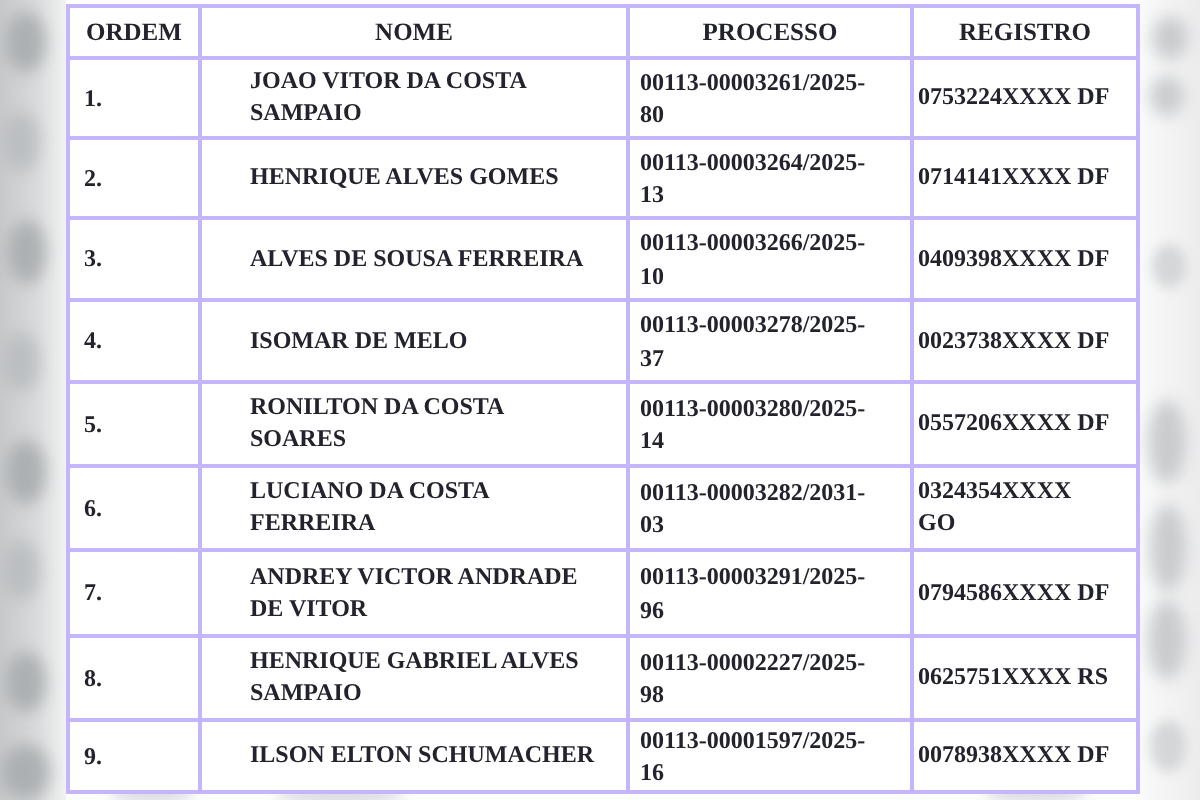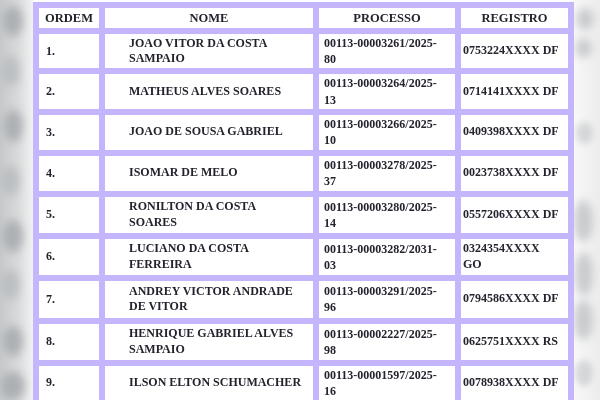--- a/index.html
+++ b/index.html
@@ -44,21 +44,21 @@
     position: absolute;
     left: 33px;
     top: 2px;
     width: 535px;
     border-collapse: collapse;
     table-layout: fixed;
     background: #ffffff;
     filter: blur(0.3px);
   }
   .doc-table th, .doc-table td {
-    border: 6px solid #c4b5fd;
+    border: 2px solid #c4b5fd;
     color: #23232e;
     font-weight: bold;
     vertical-align: middle;
     overflow: hidden;
   }
   .doc-table th {
     font-size: 12.5px;
     text-align: center;
     padding: 0 2px;
   }
@@ -132,27 +132,27 @@
       <th>REGISTRO</th>
     </tr>
     <tr style="height:40px">
       <td class="ordem-cell">1.</td>
       <td class="nome-cell">JOAO VITOR DA COSTA SAMPAIO</td>
       <td class="processo-cell">00113-00003261/2025-80</td>
       <td class="registro-cell">0753224XXXX DF</td>
     </tr>
     <tr style="height:40px">
       <td class="ordem-cell">2.</td>
-      <td class="nome-cell">MATHEUS ALVES SOARES</td>
+      <td class="nome-cell">HENRIQUE ALVES GOMES</td>
       <td class="processo-cell">00113-00003264/2025-13</td>
       <td class="registro-cell">0714141XXXX DF</td>
     </tr>
     <tr style="height:41px">
       <td class="ordem-cell">3.</td>
-      <td class="nome-cell">JOAO DE SOUSA GABRIEL</td>
+      <td class="nome-cell">ALVES DE SOUSA FERREIRA</td>
       <td class="processo-cell">00113-00003266/2025-10</td>
       <td class="registro-cell">0409398XXXX DF</td>
     </tr>
     <tr style="height:41px">
       <td class="ordem-cell">4.</td>
       <td class="nome-cell">ISOMAR DE MELO</td>
       <td class="processo-cell">00113-00003278/2025-37</td>
       <td class="registro-cell">0023738XXXX DF</td>
     </tr>
     <tr style="height:42px">

